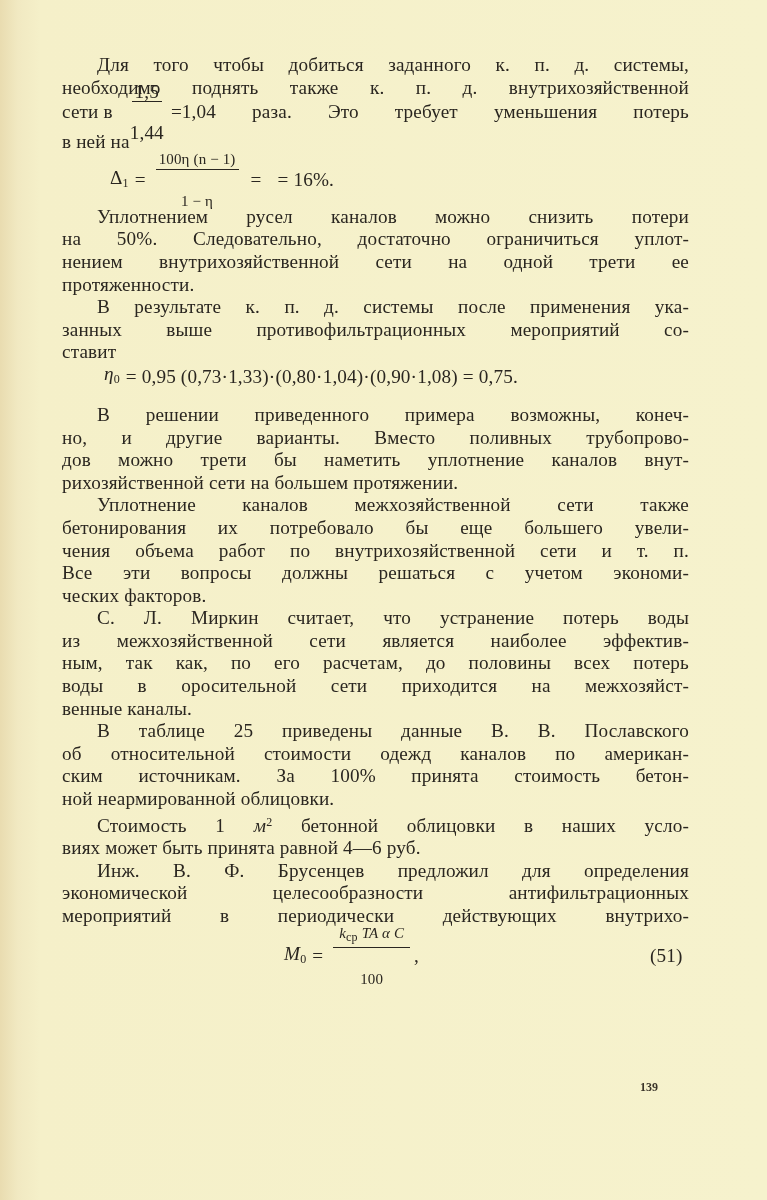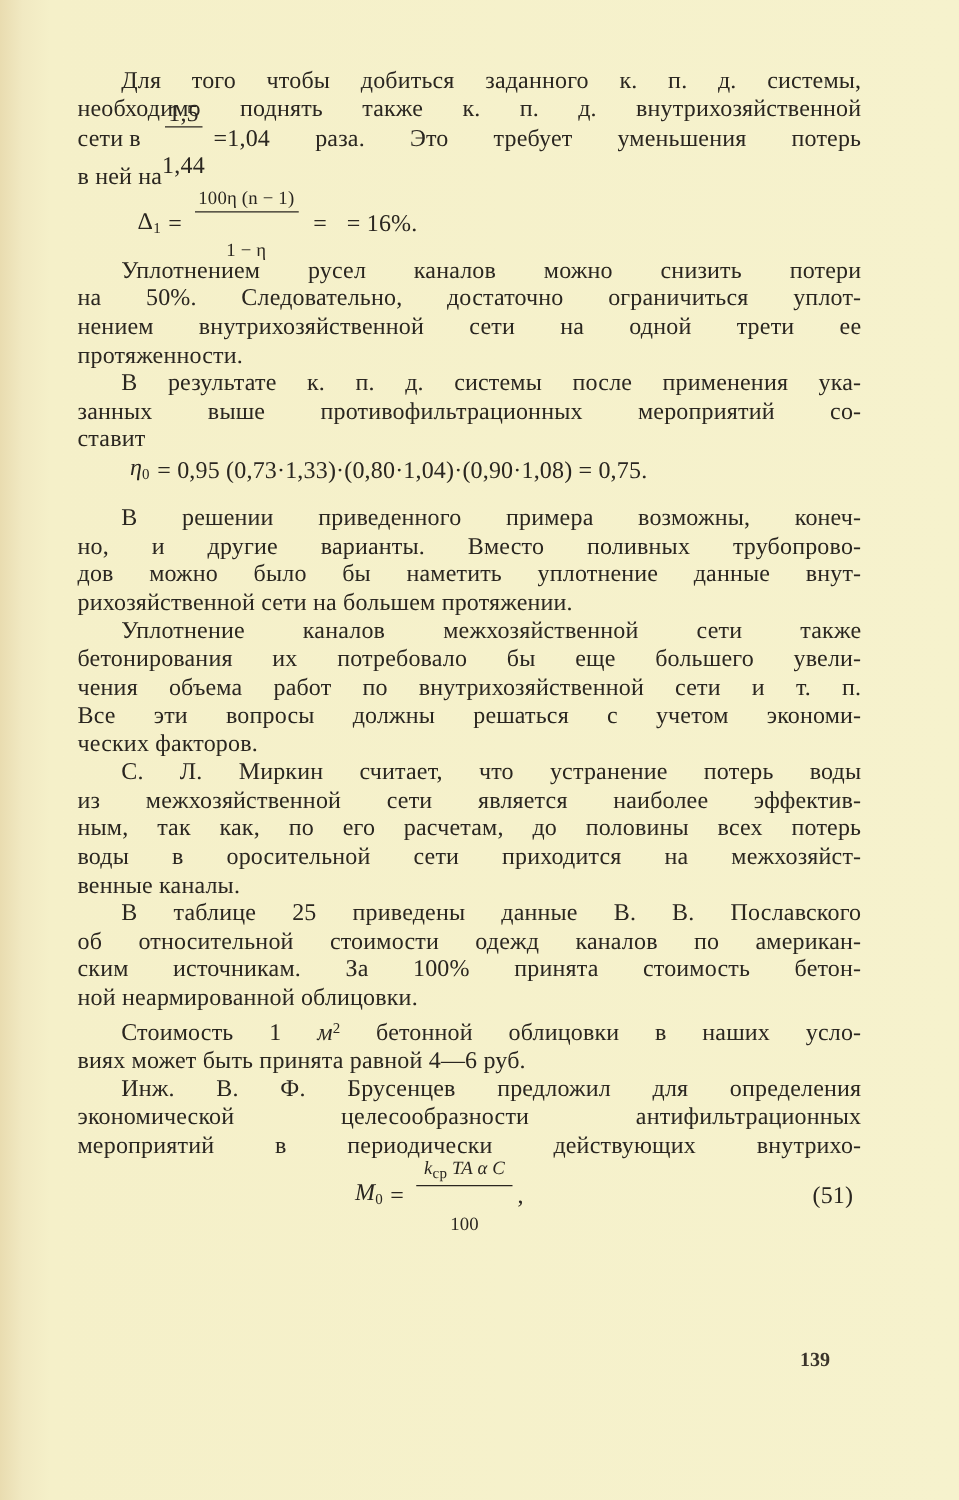--- a/index.html
+++ b/index.html
@@ -23,21 +23,21 @@
     .formula {
       display: flex; align-items: center; white-space: nowrap;
     }
     .frac { display: inline-flex; flex-direction: column; align-items: center; vertical-align: middle; margin: 0 4px; }
     .frac .num { border-bottom: 1.2px solid #2a2620; padding: 0 3px; line-height: 19px; }
     .frac .den { padding: 0 3px; line-height: 20px; margin-top: 21px; }
     .small { font-size: 15px; align-items: center; }
     sub { font-size: 12px; vertical-align: -3px; }
     sup { font-size: 12px; vertical-align: 6px; }
     .it { font-style: italic; }
-    .pagenum { position: absolute; left: 640px; top: 1080px; font-size: 16px; font-weight: bold; color: #3a342a; }
+    .pagenum { position: absolute; left: 640px; top: 1080px; font-size: 12px; font-weight: bold; color: #3a342a; }
   </style>
 </head>
 <body>
 
 <div class="page">
 
   <p class="ind">
     <span class="line">Для того чтобы добиться заданного к. п. д. системы,</span>
     <span class="line" style="text-indent:0">необходимо поднять также к. п. д. внутрихозяйственной</span>
   </p>
@@ -74,21 +74,21 @@
     <span class="line last" style="text-indent:0">ставит</span>
   </p>
   <div class="formula" style="margin-left:42px;height:26px;">
     <span><span class="it">η</span><sub>0</sub></span>
     <span style="margin-left:6px;">= 0,95 (0,73·1,33)·(0,80·1,04)·(0,90·1,08) = 0,75.</span>
   </div>
 
   <p class="ind" style="margin-top:14px;">
     <span class="line">В решении приведенного примера возможны, конеч-</span>
     <span class="line" style="text-indent:0">но, и другие варианты. Вместо поливных трубопрово-</span>
-    <span class="line" style="text-indent:0">дов можно было бы наметить уплотнение данные внут-</span>
+    <span class="line" style="text-indent:0">дов можно трети бы наметить уплотнение каналов внут-</span>
     <span class="line last" style="text-indent:0">рихозяйственной сети на большем протяжении.</span>
   </p>
   <p class="ind">
     <span class="line">Уплотнение каналов межхозяйственной сети также</span>
     <span class="line" style="text-indent:0">бетонирования их потребовало бы еще большего увели-</span>
     <span class="line" style="text-indent:0">чения объема работ по внутрихозяйственной сети и т. п.</span>
     <span class="line" style="text-indent:0">Все эти вопросы должны решаться с учетом экономи-</span>
     <span class="line last" style="text-indent:0">ческих факторов.</span>
   </p>
   <p class="ind">

